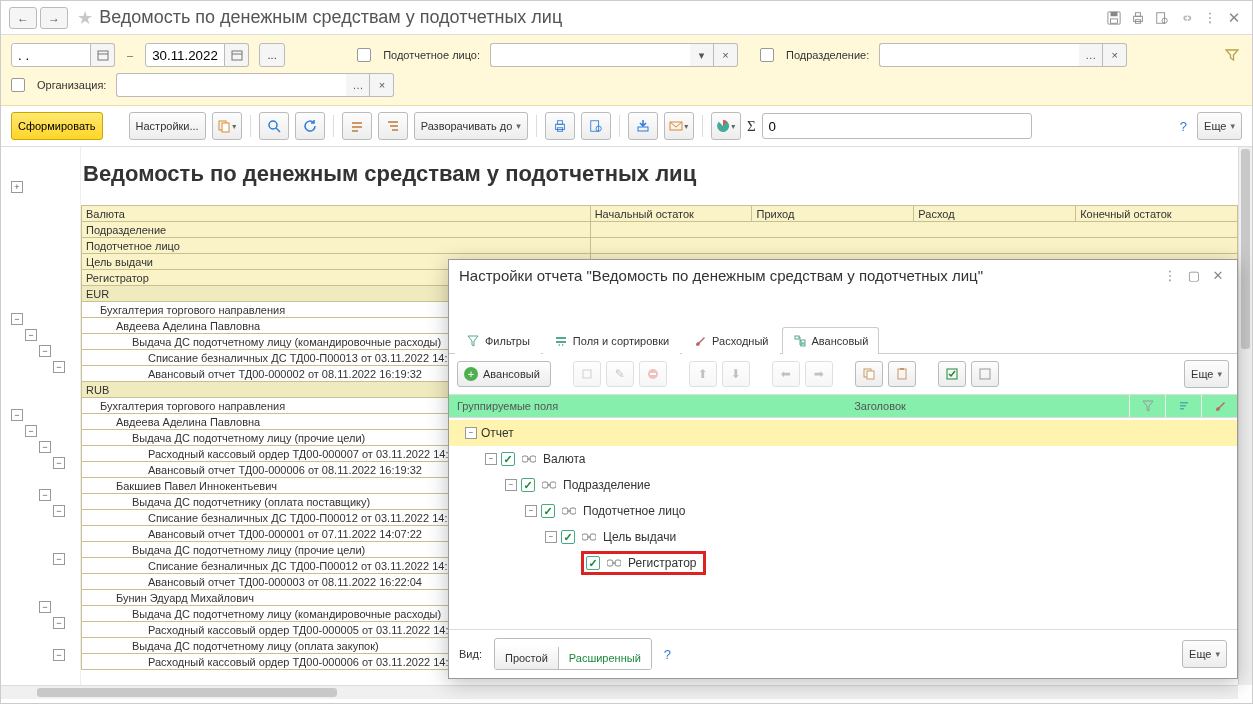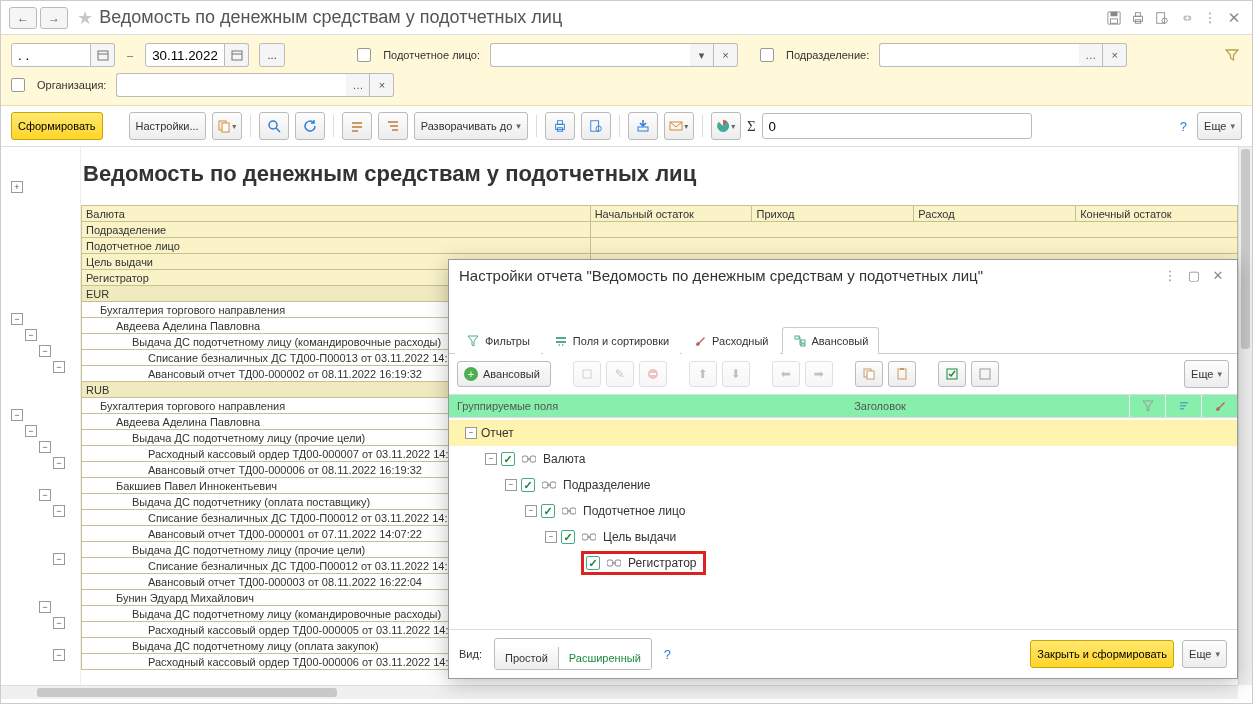--- a/index.html
+++ b/index.html
@@ -721,20 +721,19 @@
   </div>
 
   <div class="popup-footer">
     <span class="lbl">Вид:</span>
     <div class="seg">
       <div class="opt">Простой</div>
       <div class="opt active">Расширенный</div>
     </div>
     <span class="help-q">?</span>
     <div class="right">
-      <div class="btn primary">Закрыть и сформировать</div>
       <div class="btn">
           <span>Еще</span>
           <span class="caret-down">▾</span>
         </div>
     </div>
   </div>
 </div>
 
 </body></html>

